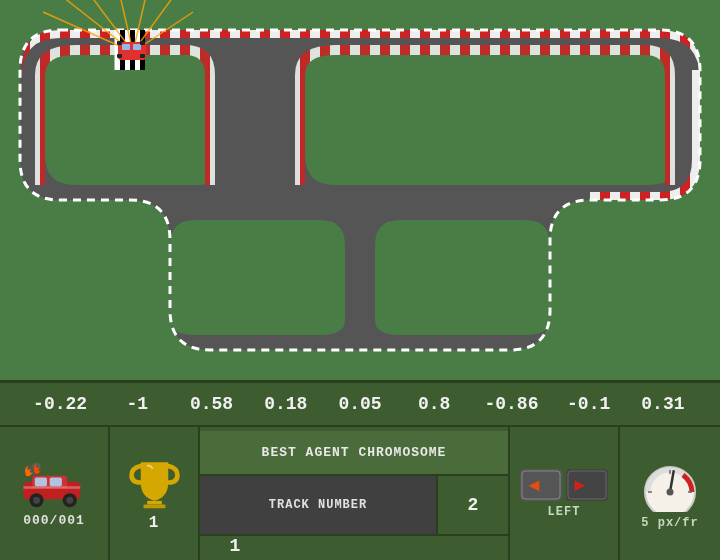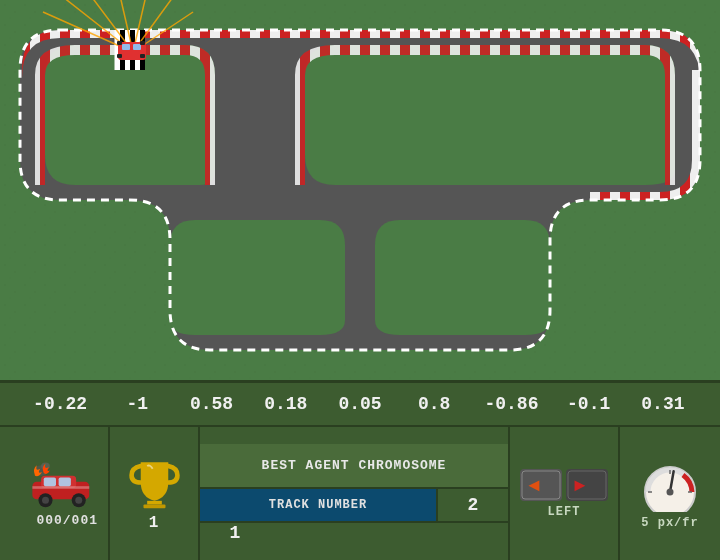--- a/index.html
+++ b/index.html
@@ -82,21 +82,20 @@
       align-items: center;
       justify-content: center;
       border-right: 2px solid #2a3f20;
       padding: 6px 10px;
     }
 
     
     #cell-car {
       width: 110px;
       min-width: 110px;
-      align-items: flex-end;
     }
 
     
     #cell-trophy {
       width: 90px;
       min-width: 90px;
     }
 
     
     #cell-info {
@@ -124,29 +123,29 @@
       display: flex;
       align-items: stretch;
       border-bottom: 2px solid #2a3f20;
     }
     .info-row:last-child {
       border-bottom: none;
     }
 
     .info-label {
       flex: 1;
-      background: #0c4a6e;
+      background: #404040;
       color: #e0e0e0;
       font-size: 12px;
       font-weight: bold;
       letter-spacing: 1px;
       display: flex;
       align-items: center;
       justify-content: center;
-      padding: 9px 10px;
+      padding: 22px 10px;
       border-right: 2px solid #2a3f20;
     }
 
     .info-value {
       width: 70px;
       background: #3d5c30;
       color: #f0f0f0;
       font-size: 18px;
       font-weight: bold;
       display: flex;

